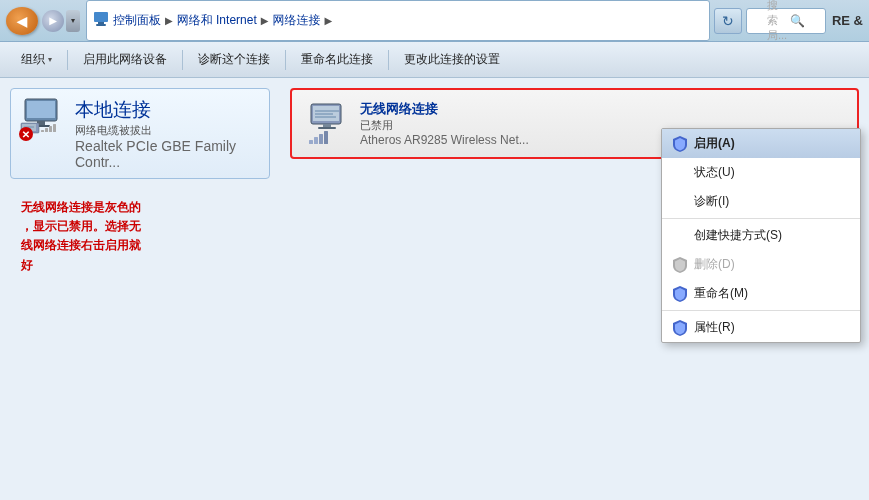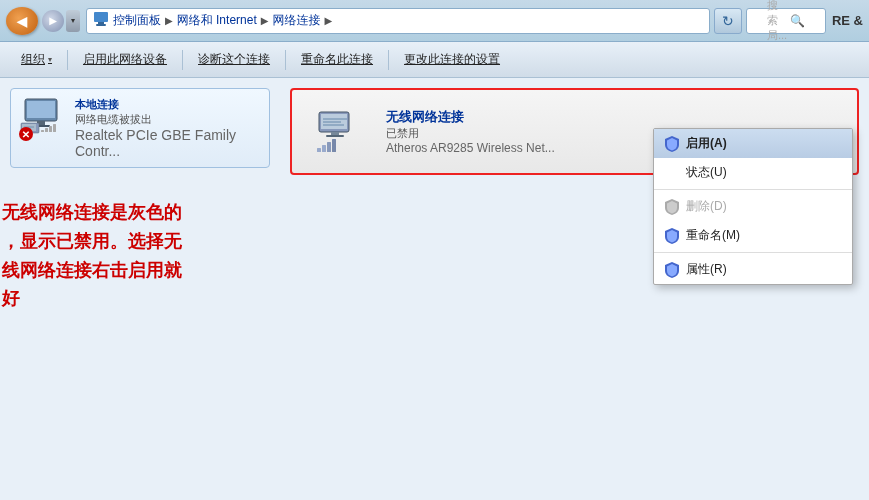--- a/index.html
+++ b/index.html
@@ -61,21 +61,21 @@
       cursor: pointer;
       margin-right: 6px;
     }
     .breadcrumb-area {
       flex: 1;
       display: flex;
       align-items: center;
       background: white;
       border: 1px solid #8aadca;
       border-radius: 3px;
-      height: 26px;
+      height: 41px;
       padding: 0 6px;
       font-size: 12px;
       color: #003399;
       gap: 4px;
     }
     .breadcrumb-sep {
       color: #555;
       font-size: 10px;
     }
     .refresh-btn {
@@ -127,21 +127,20 @@
       background: transparent;
       border: 1px solid transparent;
       border-radius: 3px;
       font-size: 12px;
       color: #222;
       cursor: pointer;
       display: flex;
       align-items: center;
       gap: 3px;
       white-space: nowrap;
-      text-decoration: underline;
     }
     .toolbar-btn .arrow {
       font-size: 8px;
       color: #555;
     }
     .toolbar-sep {
       width: 1px;
       height: 20px;
       background: #aac0d4;
       margin: 0 2px;
@@ -192,64 +191,64 @@
       align-items: center;
       justify-content: center;
       color: white;
       font-size: 10px;
       font-weight: bold;
     }
     .conn-info {
       flex: 1;
     }
     .conn-name {
-      font-size: 11px;
-      font-weight: bold;
+      font-size: 19px;
+      font-weight: normal;
       color: #003399;
     }
     .conn-status {
       font-size: 11px;
       color: #555;
     }
     .conn-adapter {
       font-size: 14px;
       color: #666;
     }
 
     
     .annotation {
       position: absolute;
-      left: 2px;
+      left: 21px;
       top: 120px;
       color: #cc0000;
-      font-size: 18px;
+      font-size: 12px;
       font-weight: bold;
       line-height: 1.6;
       width: 260px;
     }
 
     
     .right-panel {
       flex: 1;
       padding: 10px;
       display: flex;
       flex-direction: column;
       gap: 10px;
       position: relative;
     }
 
     
     .wireless-conn-card {
       border: 2px solid #ee2222;
       border-radius: 4px;
-      padding: 18px;
+      padding: 10px;
       background: linear-gradient(to bottom, #f5f5f5, #e8e8e8);
       display: flex;
       align-items: center;
-      gap: 24px;
+      gap: 6px;
       cursor: pointer;
       position: relative;
     }
     .wireless-icon-wrap {
       width: 52px;
       height: 46px;
       flex-shrink: 0;
       display: flex;
       align-items: center;
       justify-content: center;
@@ -267,21 +266,21 @@
       color: #555;
     }
     .wireless-adapter {
       font-size: 12px;
       color: #666;
     }
 
     
     .context-menu {
       position: absolute;
-      right: 16px;
+      right: 8px;
       top: 50px;
       width: 200px;
       background: white;
       border: 1px solid #aaa;
       box-shadow: 3px 3px 8px rgba(0,0,0,0.25);
       border-radius: 2px;
       z-index: 100;
     }
     .ctx-item {
       display: flex;
@@ -459,22 +458,30 @@
           </svg>
         </div>
         <span>启用(A)</span>
       </div>
 
       <div class="ctx-item">
         <div class="ctx-icon"></div>
         <span>状态(U)</span>
       </div>
 
+      <div class="ctx-item">
+        <div class="ctx-icon"></div>
+        <span>诊断(I)</span>
+      </div>
       <div class="ctx-sep"></div>
 
+      <div class="ctx-item">
+        <div class="ctx-icon"></div>
+        <span>创建快捷方式(S)</span>
+      </div>
 
       <div class="ctx-item disabled">
         <div class="ctx-icon">
           <svg width="14" height="16" viewBox="0 0 14 16">
             <path d="M7 0 L14 3 L14 9 Q14 14 7 16 Q0 14 0 9 L0 3 Z" fill="#aaa"></path>
             <path d="M7 2 L12 4.5 L12 9 Q12 13 7 14.5 Q2 13 2 9 L2 4.5 Z" fill="#ccc"></path>
           </svg>
         </div>
         <span>删除(D)</span>
       </div>

